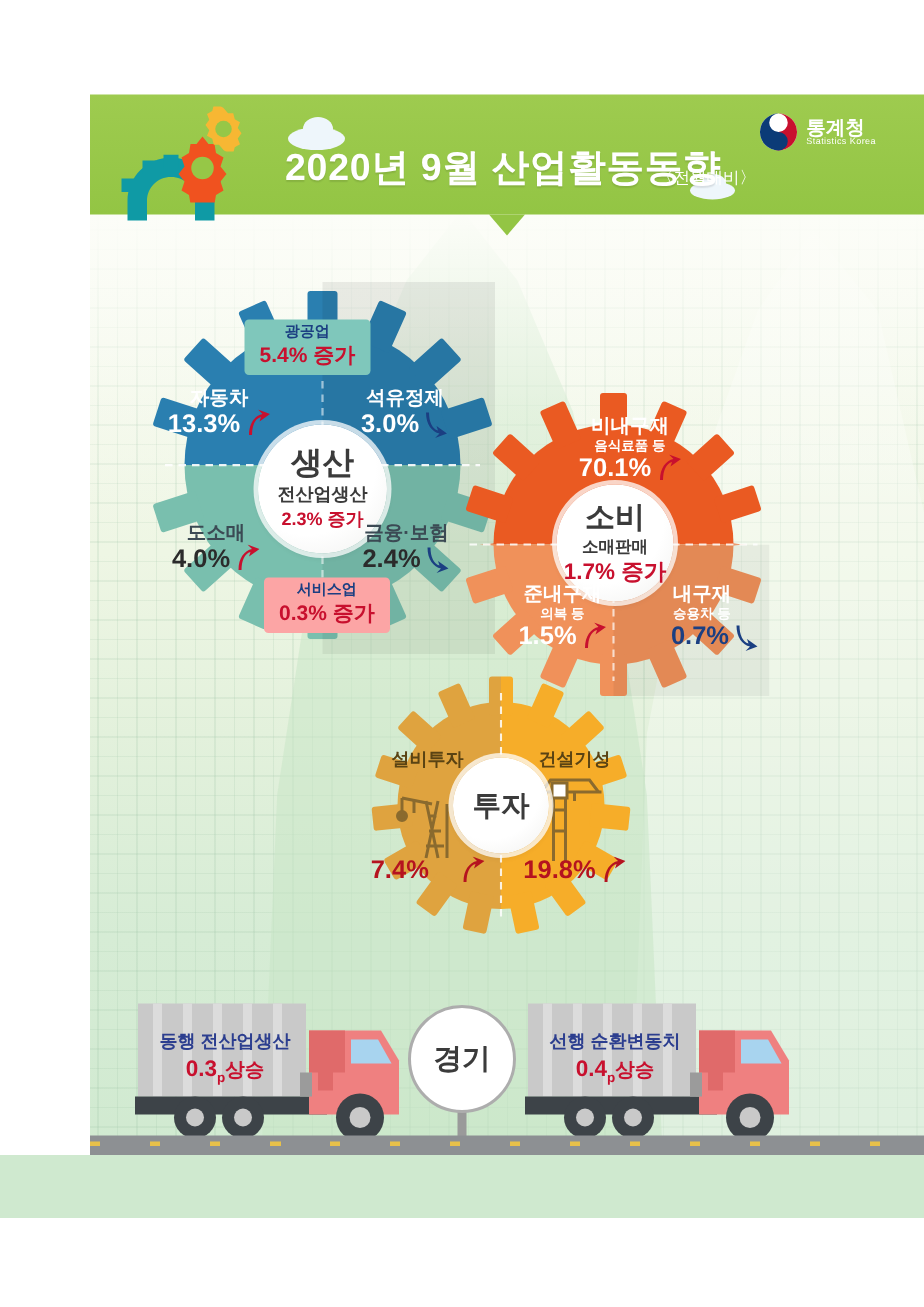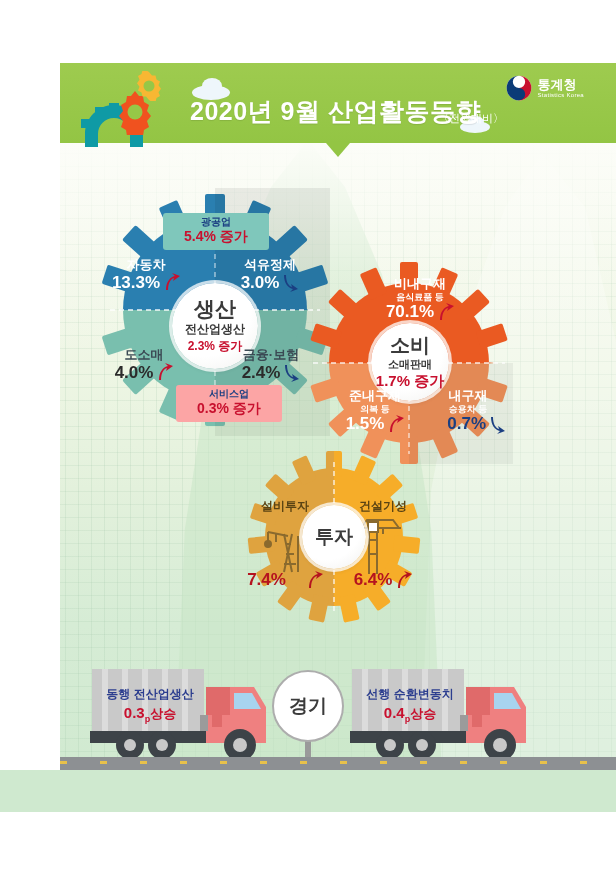--- a/index.html
+++ b/index.html
@@ -81,21 +81,21 @@
   .hub-sub { font-weight:bold; color:#3b3b3b; }
   .hub-val { font-weight:bold; color:#c8102e; }
 
   .lbl { position:absolute; text-align:center; white-space:nowrap; }
   .lbl .cap { font-size:13px; font-weight:bold; line-height:1.15; }
   .lbl .cap2 { font-size:9px; font-weight:bold; line-height:1.15; }
   .lbl .num { font-size:17px; font-weight:bold; }
 
   .chip {
     position:absolute; text-align:center; white-space:nowrap;
-    padding:3px 21px 4px; border-radius:3px;
+    padding:3px 10px 4px; border-radius:3px;
   }
   .chip .cap { font-size:10px; font-weight:bold; line-height:1.2; }
   .chip .num { font-size:14px; font-weight:bold; line-height:1.25; }
 
   .arrow { display:inline-block; vertical-align:middle; margin-left:2px; }
 
   
   .truck { position:absolute; }
   .sign-text { position:absolute; text-align:center; white-space:nowrap; }
   .sign-text .t1 { font-size:12px; font-weight:bold; color:#2c3e8f; line-height:1.45; }
@@ -475,21 +475,21 @@
         <path d="M3 17 C3 9 7 4 12 3 L9 0 L17 3 L10 8 L11 5 C7 6 5 11 5 17 Z" fill="#b5131f"></path>
       </svg>
     </div>
   </div>
 
   <div class="lbl" style="left:346px; top:500px; width:74px;">
     <div class="cap" style="color:#5a4313; font-size:12px;">건설기성</div>
   </div>
   <div class="lbl" style="left:344px; top:570px; width:78px;">
     <div style="display:flex;align-items:center;justify-content:center;gap:1px;">
-      <span class="num" style="color:#b5131f;">6.4%</span>
+      <span class="num" style="color:#b5131f;">19.8%</span>
       <svg class="arrow" width="17" height="19" viewBox="0 0 17 19">
         <path d="M3 17 C3 9 7 4 12 3 L9 0 L17 3 L10 8 L11 5 C7 6 5 11 5 17 Z" fill="#b5131f"></path>
       </svg>
     </div>
   </div>
 
   <div class="ground"></div>
 
   <svg class="truck" style="left:90px; top:665px;" width="180" height="100" viewBox="0 0 180 100">
     <rect x="2" y="4" width="112" height="62" fill="#c9c9c9"></rect>

